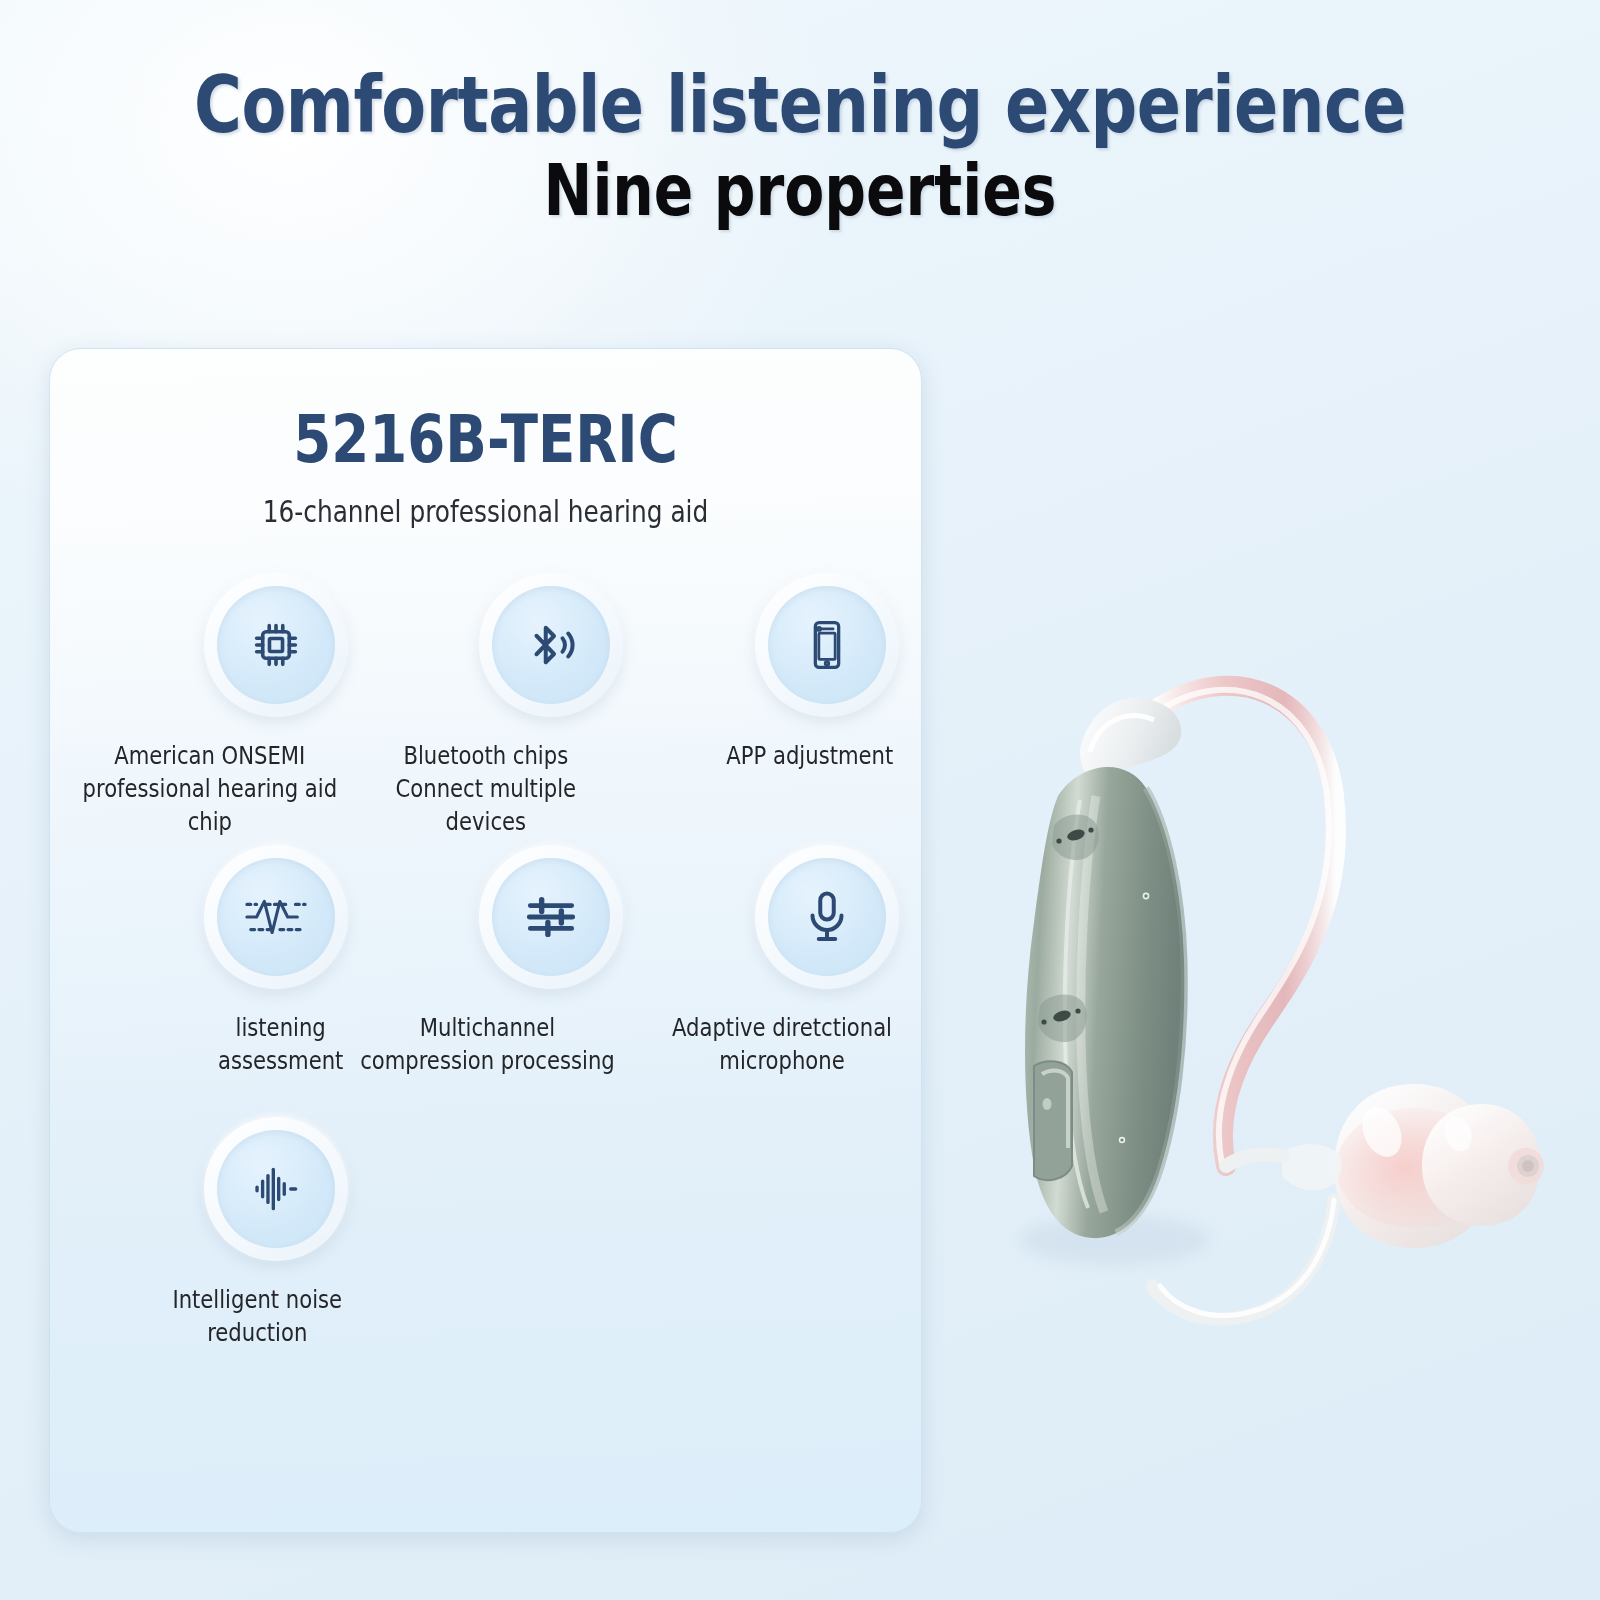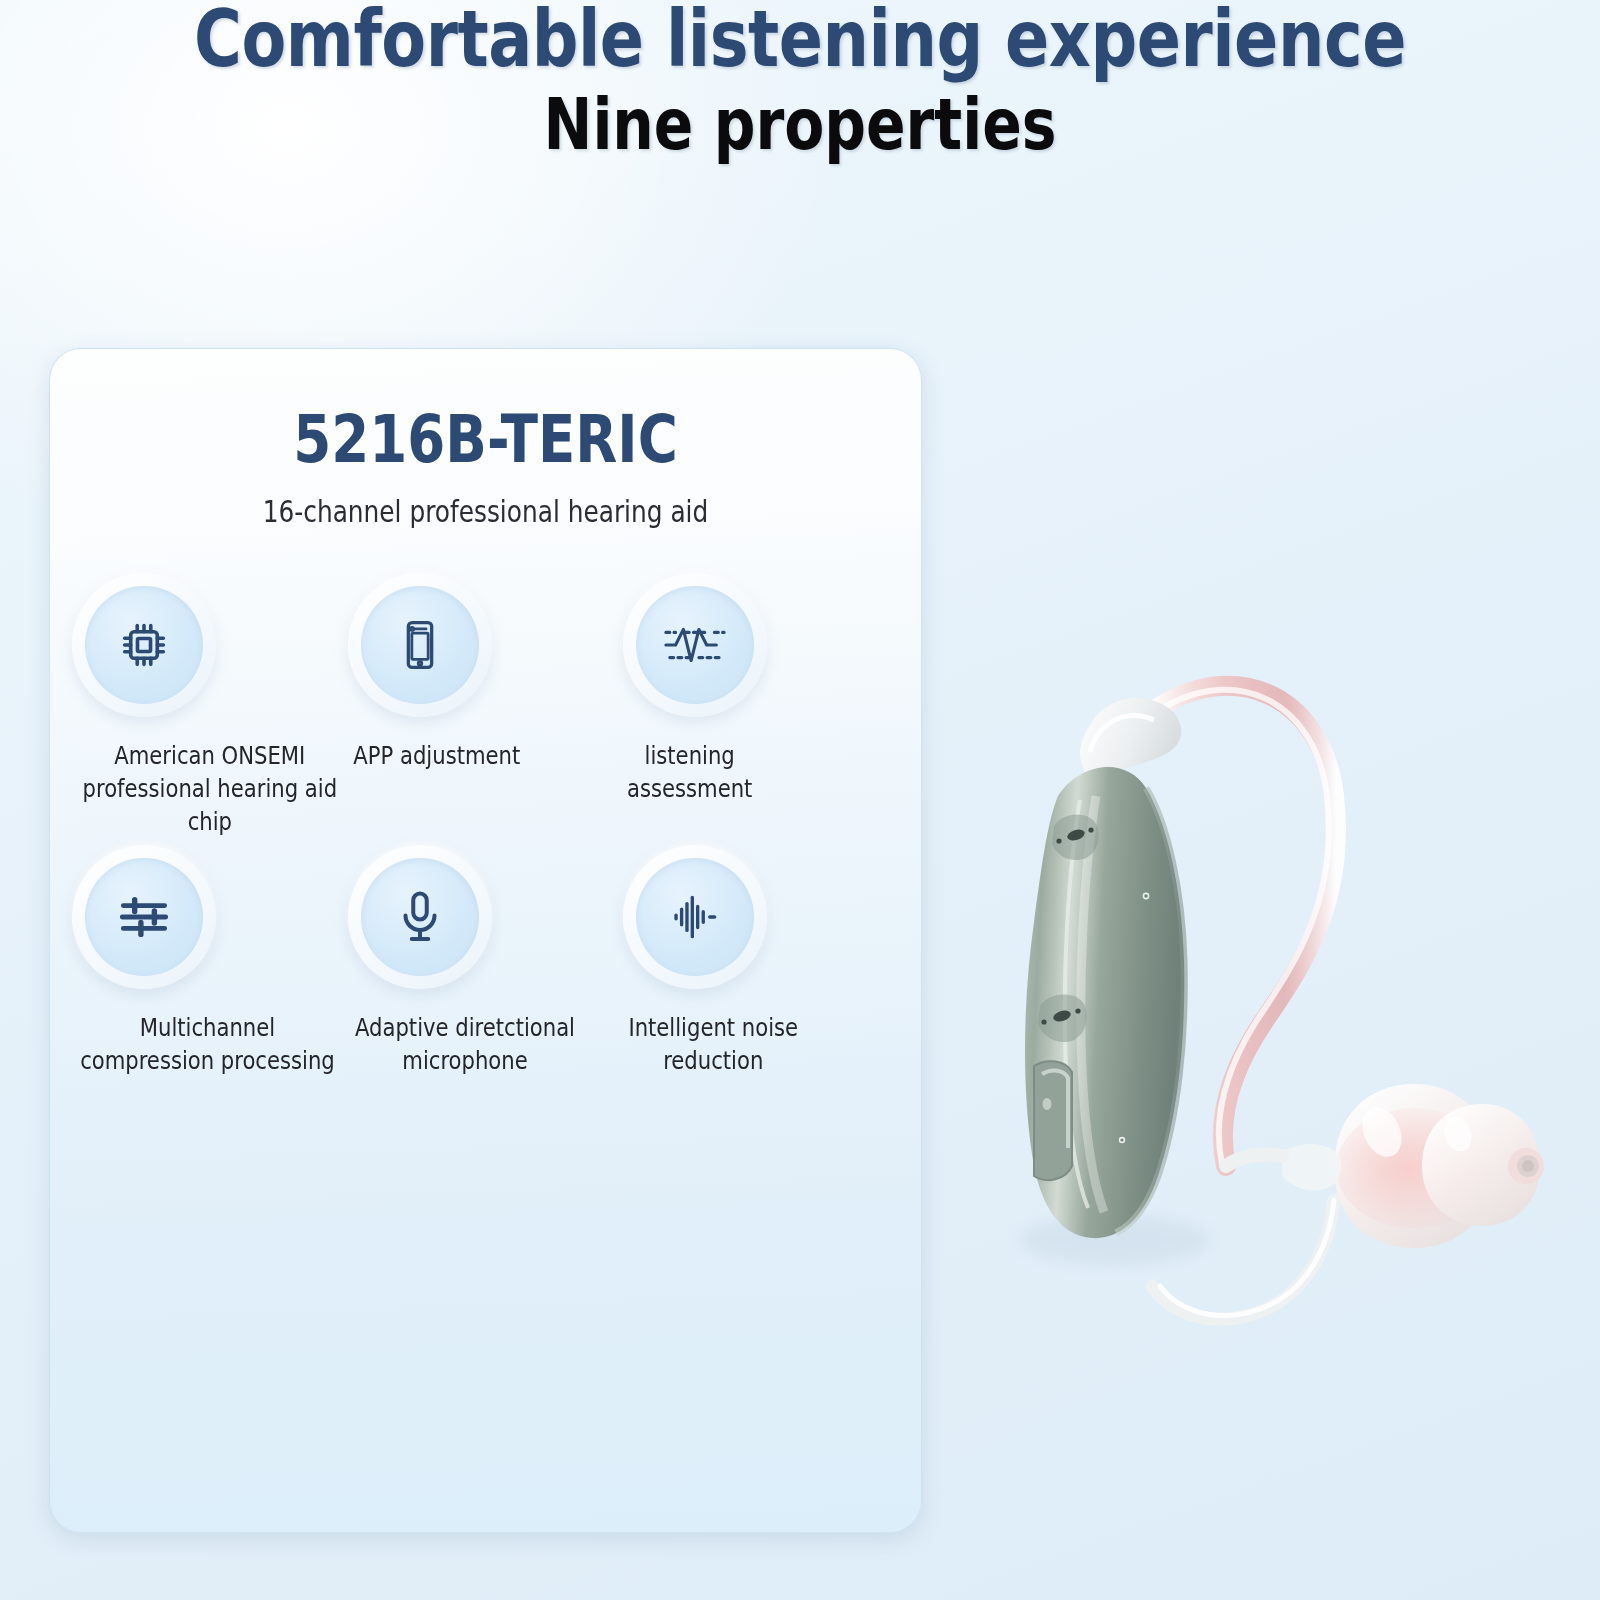--- a/index.html
+++ b/index.html
@@ -14,20 +14,21 @@
     position:relative;
     background:
       radial-gradient(ellipse 900px 700px at 18% 8%, #ffffff 0%, rgba(255,255,255,0) 62%),
       linear-gradient(160deg, #eef7fc 0%, #e7f2fa 38%, #ddecf7 100%);
   }
 
   
   .headline-wrap {
     position:absolute; top:0; left:0; width:1600px;
     text-align:center;
+    padding-top:66px;
   }
   .headline-main {
     font-family:"DejaVu Sans Condensed","Liberation Sans Narrow","Liberation Sans", sans-serif;
     font-weight:bold;
     font-size:78px;
     line-height:1.02;
     letter-spacing:-0.5px;
     color:#2c4a73;
     transform:scaleX(0.93);
     text-shadow:2px 2px 3px rgba(120,140,165,0.30);
@@ -80,21 +81,21 @@
   .grid {
     margin-top:44px;
     display:grid;
     grid-template-columns:repeat(3, 1fr);
     grid-template-rows:repeat(3, 272px);
     padding:0 22px;
   }
   .cell {
     display:flex;
     flex-direction:column;
-    align-items:flex-start;
+    align-items:flex-end;
   }
 
   .ico-outer {
     width:144px; height:144px;
     border-radius:50%;
     display:flex; align-items:center; justify-content:center;
     background:linear-gradient(145deg,#ffffff 0%,#f4f9fd 55%,#eaf3fa 100%);
     box-shadow:
       0 5px 14px rgba(140,165,190,0.22),
       0 -2px 6px rgba(255,255,255,0.95);
@@ -148,20 +149,33 @@
             <rect x="6.5" y="6.5" width="11" height="11" rx="1.4"></rect>
             <rect x="9.3" y="9.3" width="5.4" height="5.4" rx="0.5"></rect>
             <path d="M9.2 6.5V4M12 6.5V4M14.8 6.5V4M9.2 20V17.5M12 20V17.5M14.8 20V17.5M6.5 9.2H4M6.5 12H4M6.5 14.8H4M20 9.2H17.5M20 12H17.5M20 14.8H17.5"></path>
           </svg>
         </div>
       </div>
       <div class="cap">American ONSEMI
 professional hearing aid chip</div>
     </div>
 
+    <div class="cell">
+      <div class="ico-outer">
+        <div class="ico-inner">
+          <svg width="60" height="60" viewBox="0 0 24 24" fill="none" stroke="#2c4a73" stroke-width="1.6" stroke-linecap="round" stroke-linejoin="round">
+            <path d="M6.2 8.3L13.2 15.6L9.9 18.9V5.1L13.2 8.4L6.2 15.7"></path>
+            <path d="M16.6 9.3a4.2 4.2 0 0 1 0 5.4"></path>
+            <path d="M18.9 7.4a7 7 0 0 1 0 9.2"></path>
+          </svg>
+        </div>
+      </div>
+      <div class="cap">Bluetooth chips
+Connect multiple devices</div>
+    </div>
 
     <div class="cell">
       <div class="ico-outer">
         <div class="ico-inner">
           <svg width="56" height="56" viewBox="0 0 24 24" fill="none" stroke="#2c4a73" stroke-width="1.4" stroke-linecap="round" stroke-linejoin="round">
             <rect x="7" y="2.4" width="10" height="19.2" rx="1.6"></rect>
             <path d="M9.4 5.1h5.2" stroke-width="1.2"></path>
             <circle cx="8.6" cy="5.1" r="0.55"></circle>
             <rect x="8.5" y="6.9" width="7" height="11.3" rx="0.4" stroke-width="1.2"></rect>
             <circle cx="12" cy="19.9" r="0.75" stroke-width="1.2"></circle>

